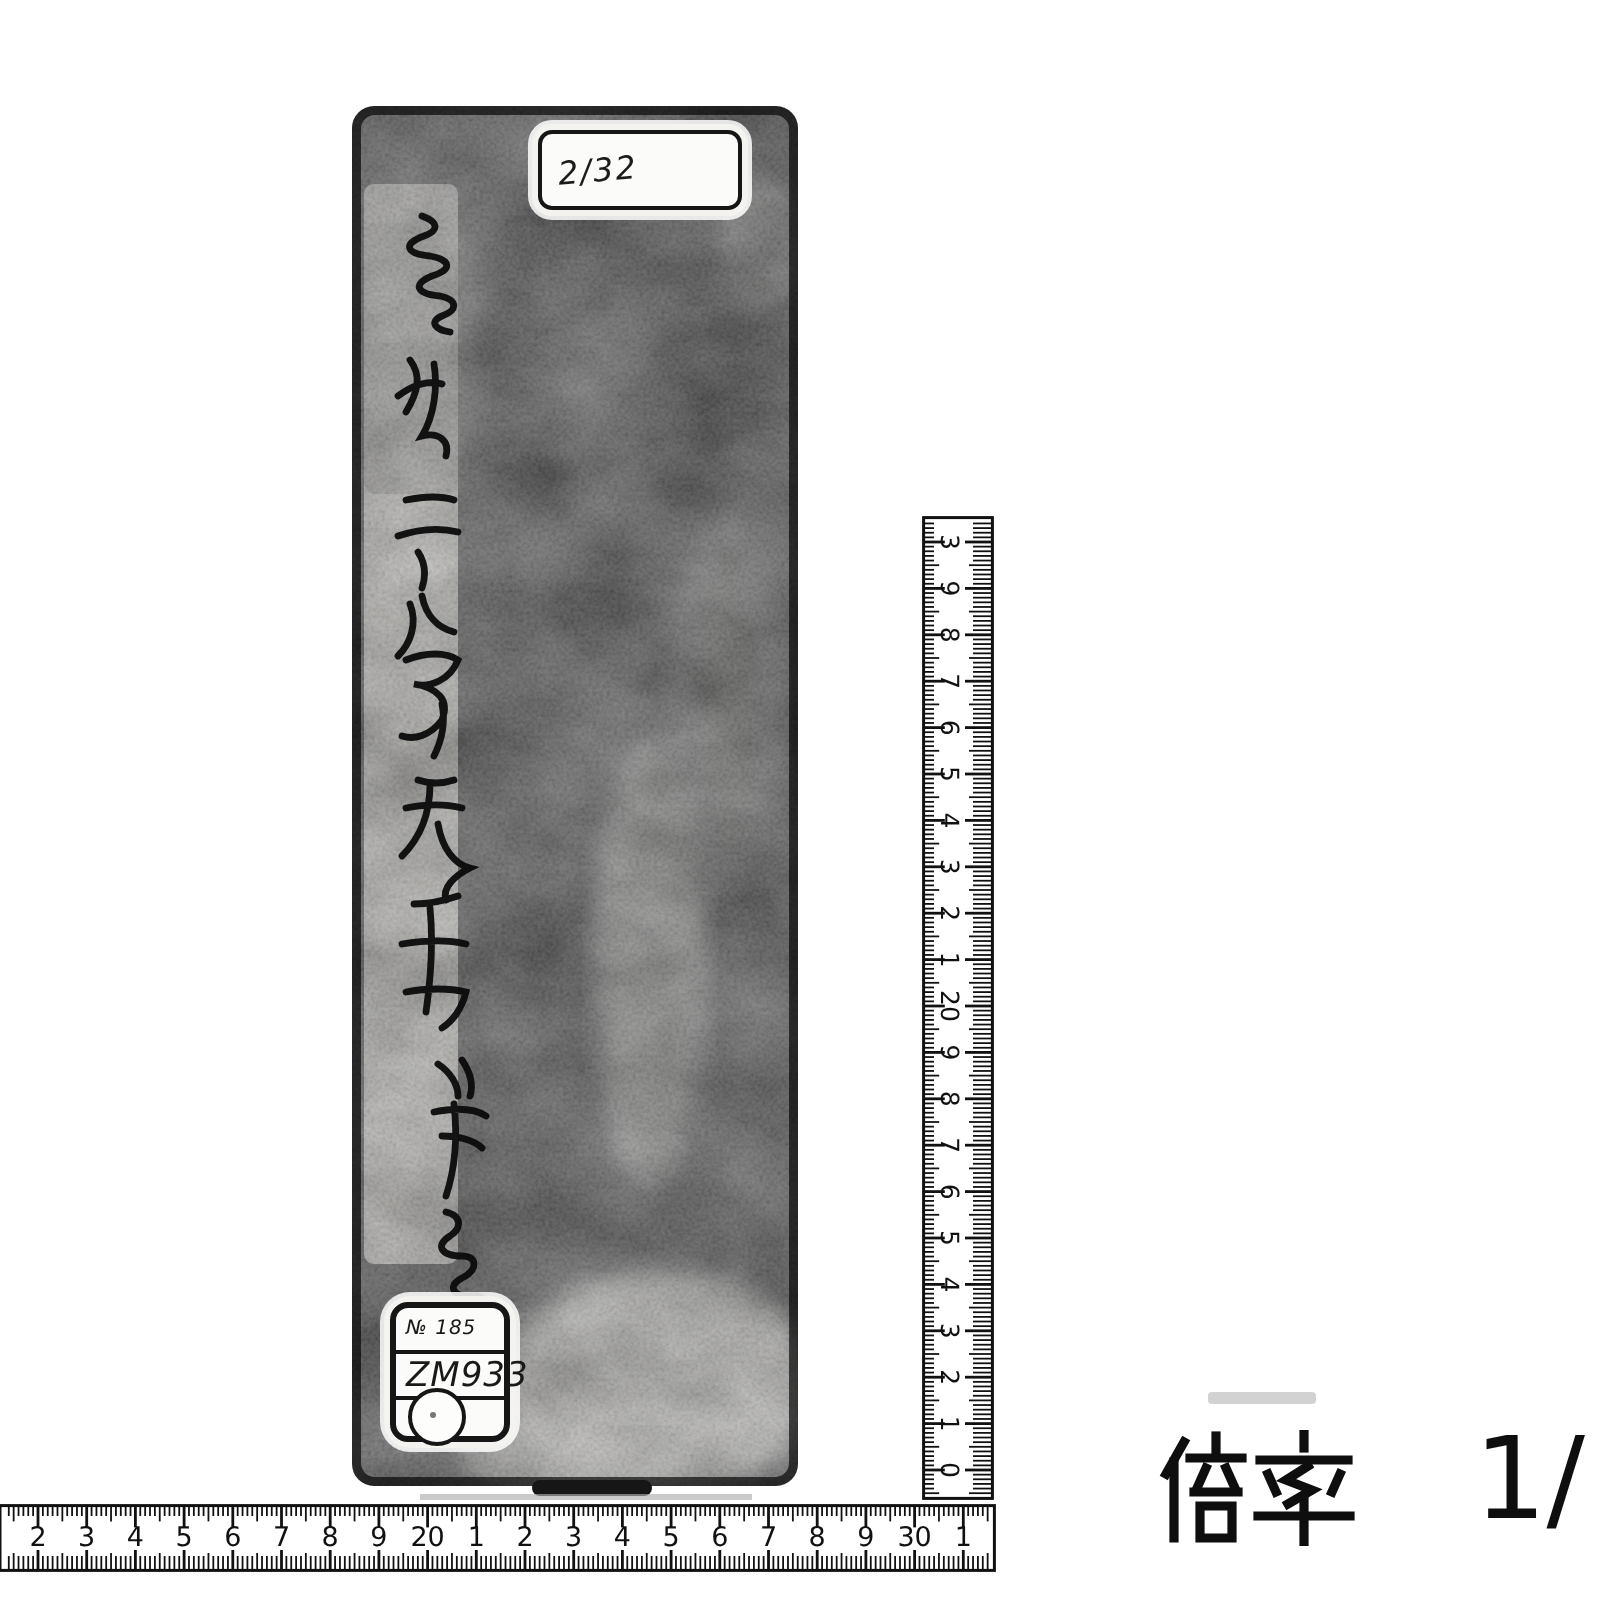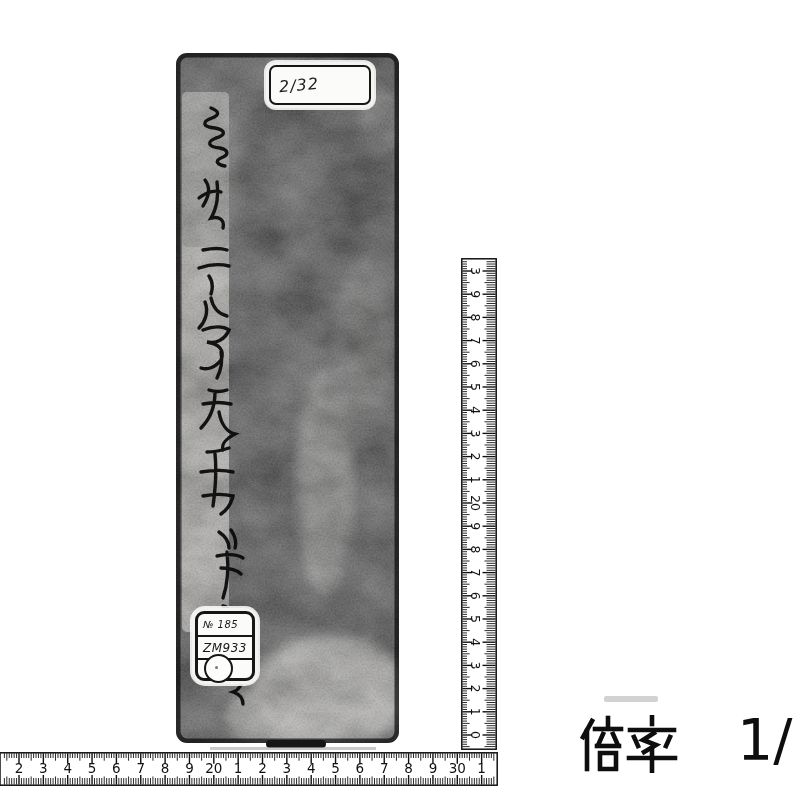--- a/index.html
+++ b/index.html
@@ -7,26 +7,26 @@
         font-family:"DejaVu Sans","Liberation Sans",sans-serif;}
   .abs{position:absolute;}
   
   #cover-svg{left:175px;top:52px;}
   
   .paper-label{background:#f4f3ef;border-radius:10px;padding:3px;box-shadow:0 0 0 2px rgba(255,255,255,.85);}
   .paper-label .inner{background:#fbfbf9;border:2.5px solid #161616;border-radius:7px;width:100%;height:100%;box-sizing:border-box;}
   #shelf-label{left:266px;top:62px;width:102px;height:40px;}
   #shelf-label .inner{display:flex;align-items:center;}
   #shelf-label-text{font-style:italic;font-size:16px;color:#1c1c1c;transform:rotate(-5deg);padding-left:8px;letter-spacing:1px;}
-  #catalog-label{left:192px;top:608px;width:60px;height:70px;border-radius:13px;}
+  #catalog-label{left:192px;top:648px;width:60px;height:70px;border-radius:13px;}
   #catalog-label .inner{border-width:3.5px;border-radius:9px;position:relative;overflow:visible;}
   .cat-row{height:21px;border-bottom:2px solid #161616;display:flex;align-items:center;padding-left:5px;
            font-style:italic;color:#191919;}
   #catalog-line1{font-size:10px;letter-spacing:.5px;}
-  #catalog-line2{font-size:12px;letter-spacing:.5px;font-style:italic;}
+  #catalog-line2{font-size:17px;letter-spacing:.5px;font-style:italic;}
   #catalog-stamp{position:absolute;left:6px;top:40px;width:25px;height:25px;border:2.5px solid #161616;
                  border-radius:50%;background:#fdfdfc;}
   #catalog-stamp:after{content:"";position:absolute;left:9px;top:10px;width:3px;height:3px;background:#777;border-radius:50%;}
   
   #v-ruler{left:461px;top:258px;}
   #h-ruler{left:0px;top:752px;}
   
   #magnification-ratio{left:737px;top:712px;font-size:57px;color:#0e0e0e;line-height:1;letter-spacing:0;}
   
   .artifact{background:#adadad;}

